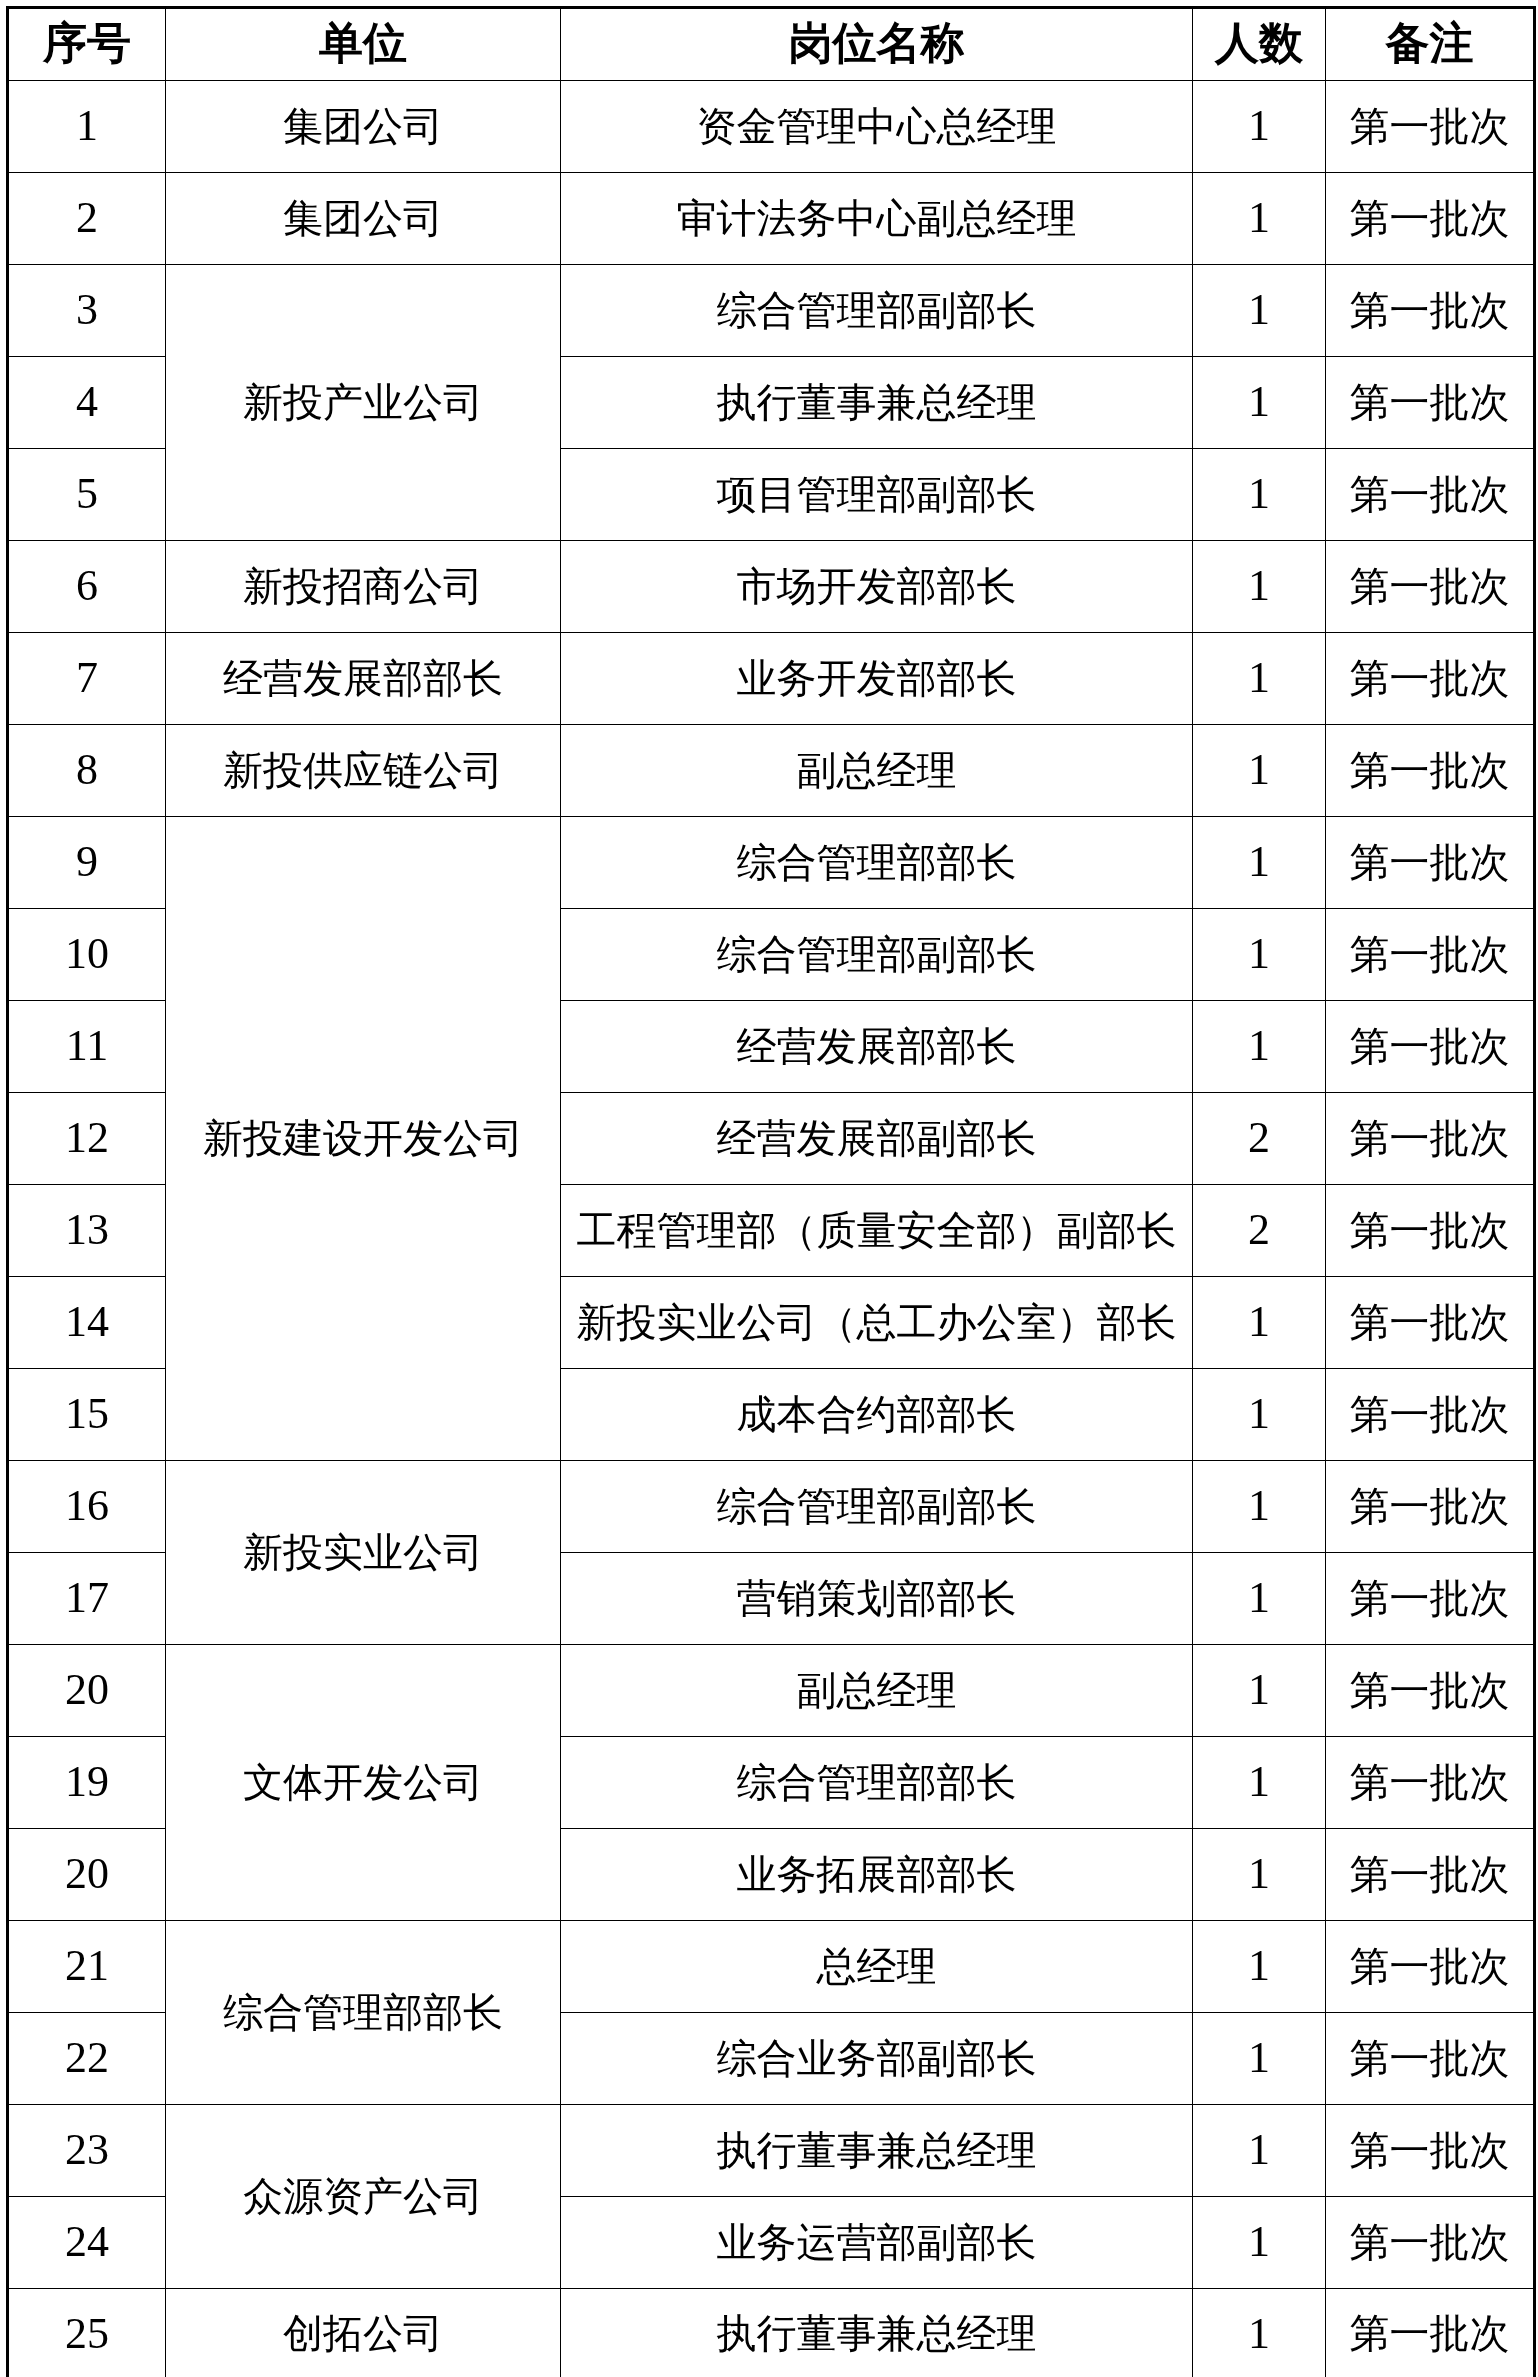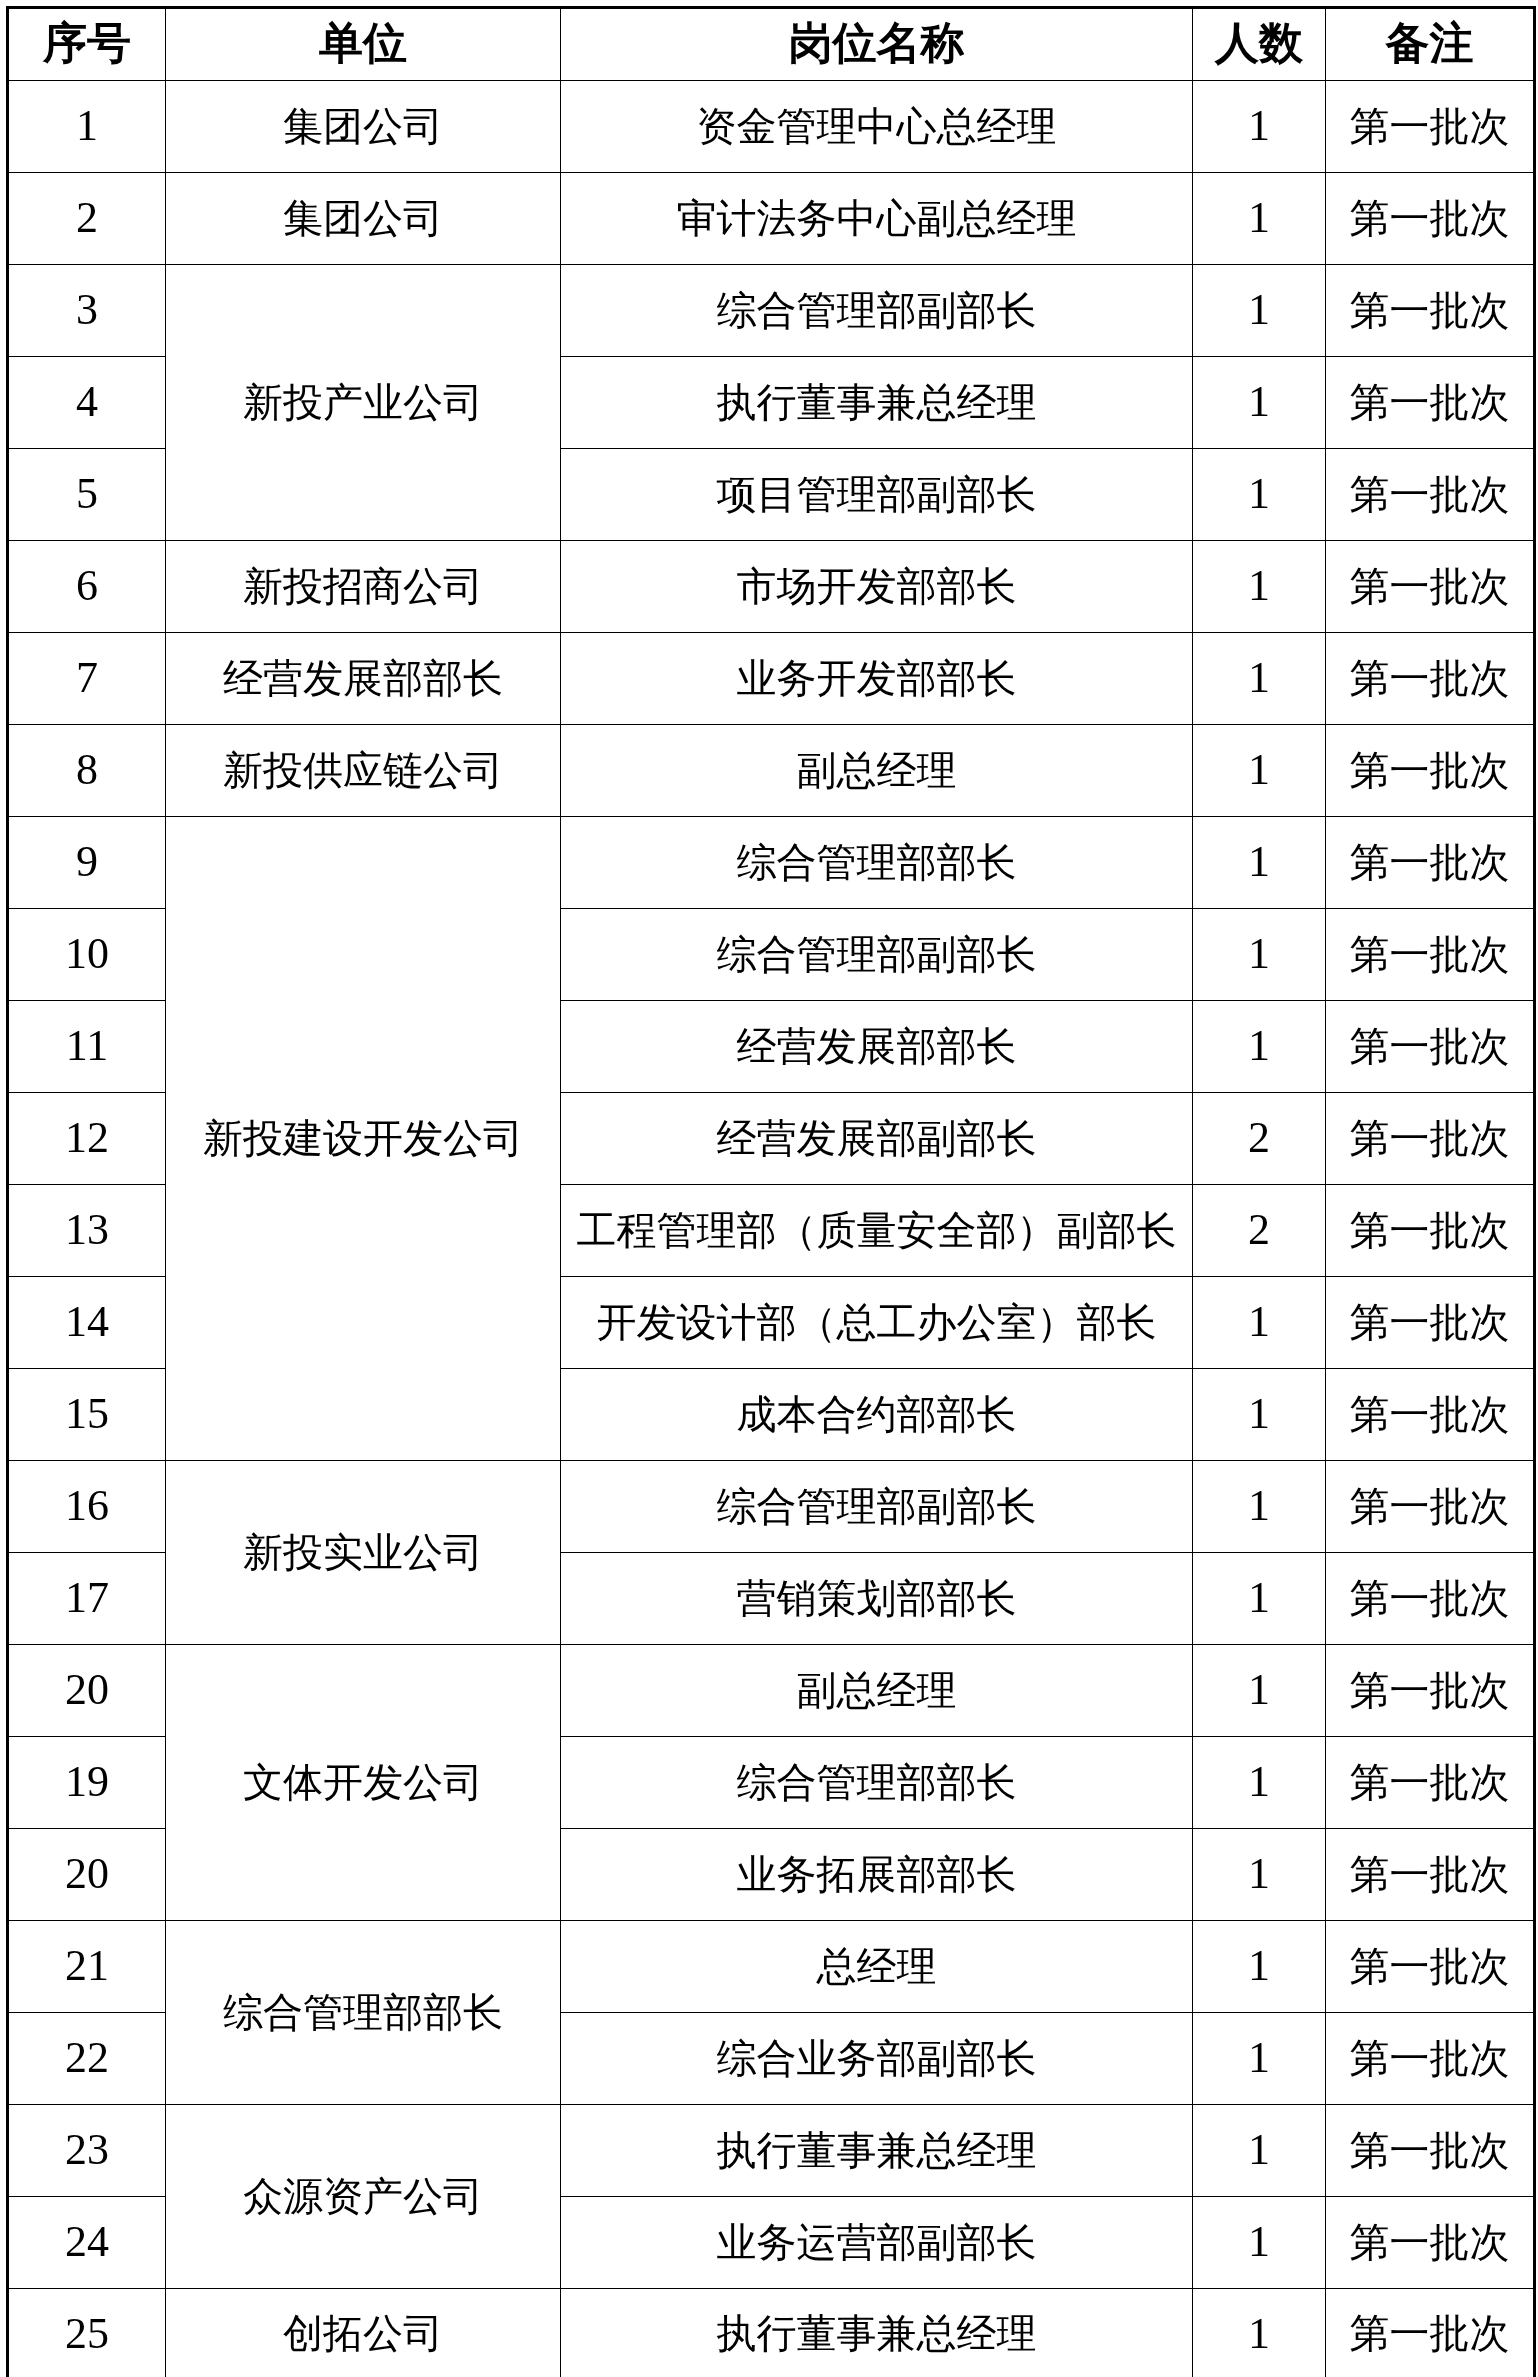--- a/index.html
+++ b/index.html
@@ -159,21 +159,21 @@
           <td data-name="note-cell">第一批次</td>
         </tr>
         <tr data-name="table-row">
           <td data-name="row-number-cell">13</td>
           <td data-name="position-cell">工程管理部（质量安全部）副部长</td>
           <td data-name="count-cell">2</td>
           <td data-name="note-cell">第一批次</td>
         </tr>
         <tr data-name="table-row">
           <td data-name="row-number-cell">14</td>
-          <td data-name="position-cell">开发设计部（总工办公室）部长</td>
+          <td data-name="position-cell">新投实业公司（总工办公室）部长</td>
           <td data-name="count-cell">1</td>
           <td data-name="note-cell">第一批次</td>
         </tr>
         <tr data-name="table-row">
           <td data-name="row-number-cell">15</td>
           <td data-name="position-cell">成本合约部部长</td>
           <td data-name="count-cell">1</td>
           <td data-name="note-cell">第一批次</td>
         </tr>
         <tr data-name="table-row">

